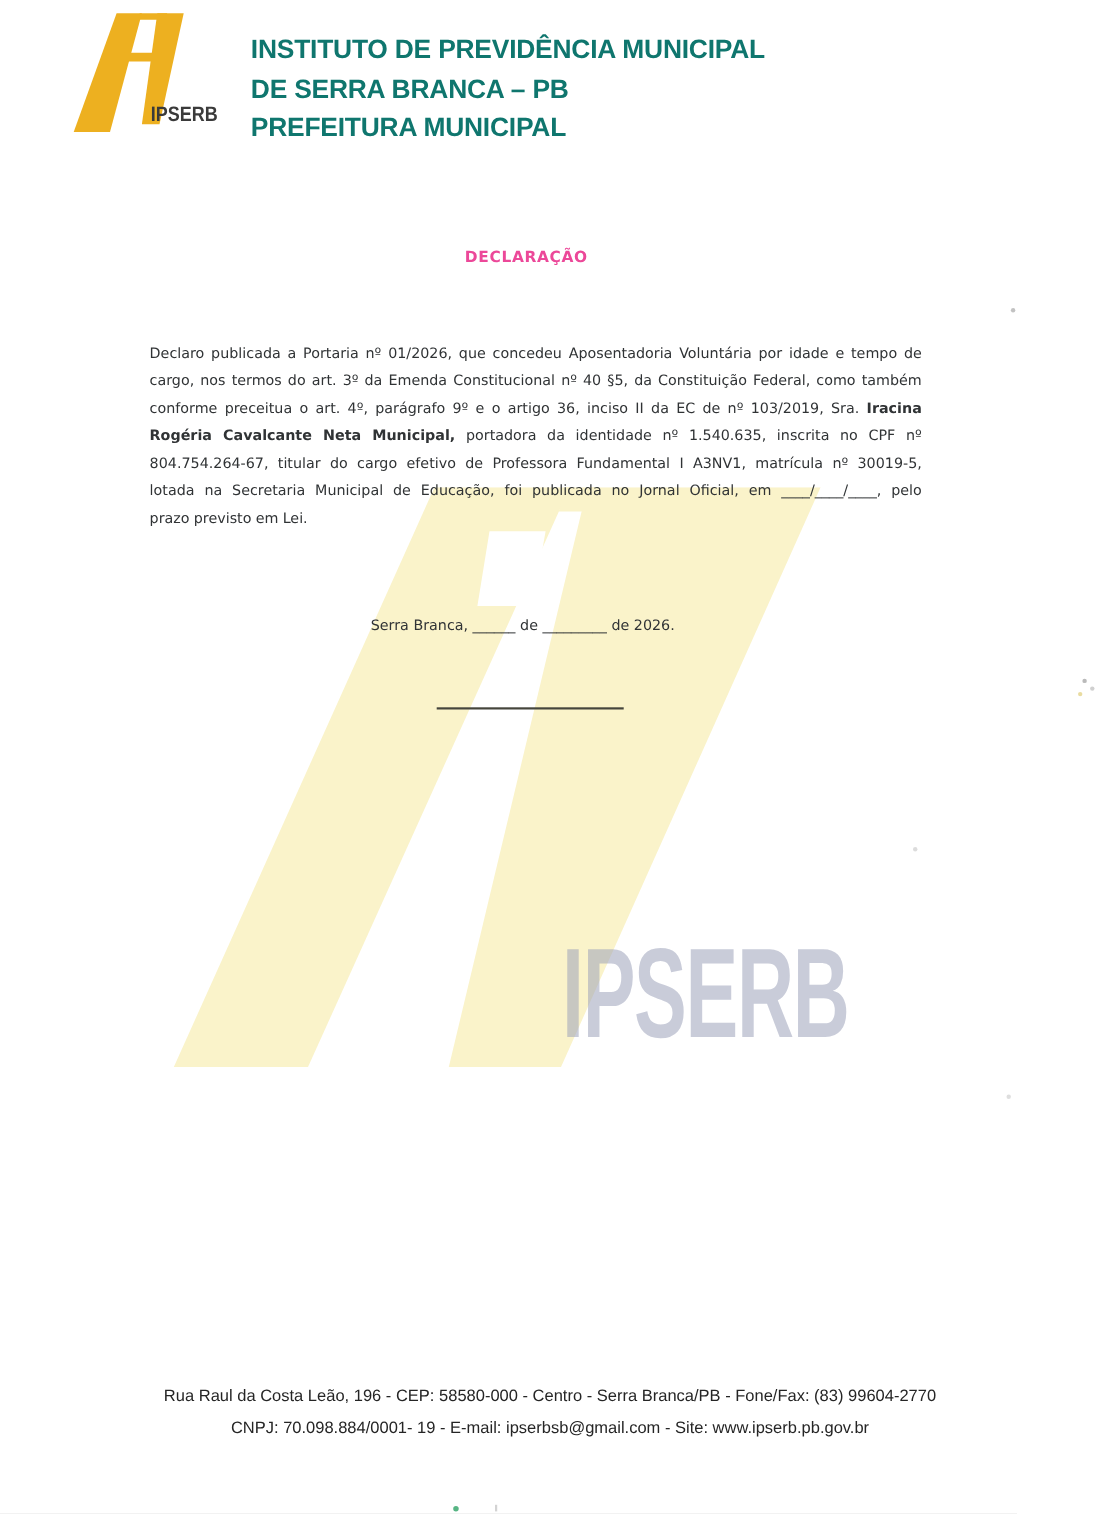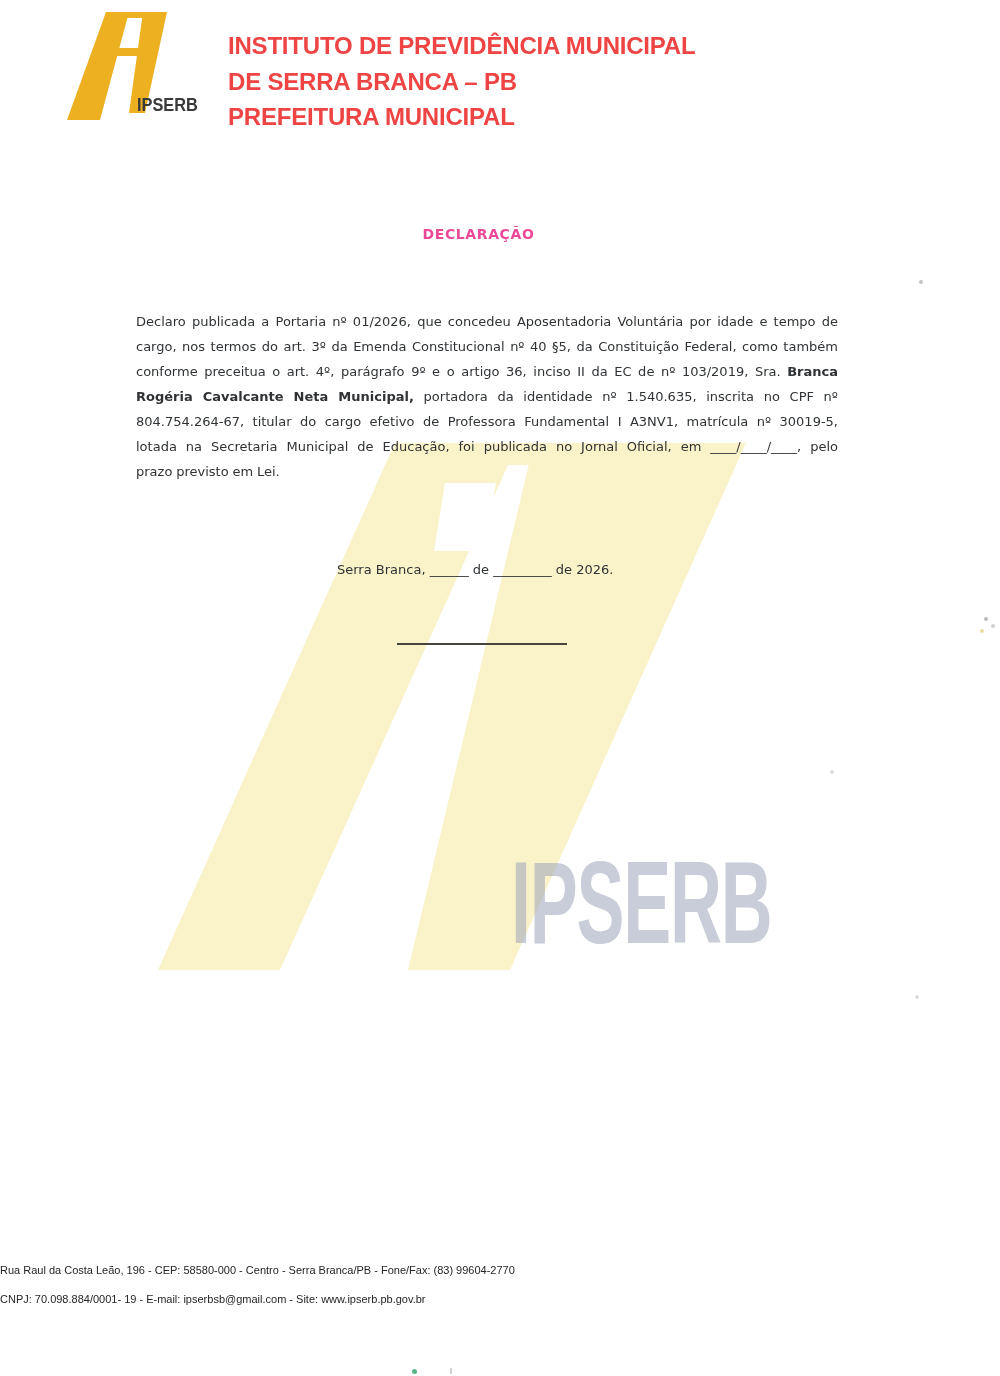--- a/index.html
+++ b/index.html
@@ -25,40 +25,40 @@
   .logo-svg{left:65px;top:10px;width:140px;height:112px;}
   .logo-label{
     left:137px;top:94px;
     font-family:"Liberation Sans",sans-serif;font-weight:bold;
     font-size:19px;color:#3a3a3a;
     transform:scaleX(0.86);transform-origin:left top;white-space:nowrap;
   }
   .title{
     left:228px;top:28px;width:560px;
     font-family:"Liberation Sans",sans-serif;font-weight:bold;
-    font-size:24px;line-height:35.5px;letter-spacing:-0.2px;color:#ef4444;
+    font-size:24px;line-height:35.5px;letter-spacing:-0.2px;color:#0f766e;
   }
 
   
   .heading{
     left:136px;top:226px;width:685px;text-align:center;
     font-weight:bold;font-size:14px;letter-spacing:0.6px;color:#ec4899;
   }
   .bodytext{left:136px;top:309px;width:702px;font-size:13px;word-spacing:-0.3px;}
   .bline{height:25px;line-height:25px;text-align:justify;text-align-last:justify;white-space:normal;}
   .bline b{font-weight:bold;}
   .bline-last{text-align-last:left;}
   .dateline{left:337px;top:557px;height:25px;line-height:25px;font-size:13px;}
   .sigline{left:397px;top:643px;width:170px;height:0;border-top:2px solid #45453c;}
 
   
   .footer{
-    left:0;top:1256px;width:1000px;text-align:left;
+    left:0;top:1256px;width:1000px;text-align:center;
     font-family:"Liberation Sans",sans-serif;
-    font-size:11px;line-height:28.5px;color:#252525;
+    font-size:15px;line-height:28.5px;color:#252525;
   }
 
   
   .speck{position:absolute;border-radius:50%;}
 </style>
 </head>
 <body>
 
 <div class="page">
 
@@ -83,21 +83,21 @@
     <div>INSTITUTO DE PREVIDÊNCIA MUNICIPAL</div>
     <div>DE SERRA BRANCA – PB</div>
     <div>PREFEITURA MUNICIPAL</div>
   </div>
 
   <div class="abs heading">DECLARAÇÃO</div>
 
   <div class="abs bodytext">
       <div class="bline"><span>Declaro publicada a Portaria nº 01/2026, que concedeu Aposentadoria Voluntária por idade e tempo de</span></div>
       <div class="bline"><span>cargo, nos termos do art. 3º da Emenda Constitucional nº 40 §5, da Constituição Federal, como também</span></div>
-      <div class="bline"><span>conforme preceitua o art. 4º, parágrafo 9º e o artigo 36, inciso II da EC de nº 103/2019, Sra. </span><b>Branca</b></div>
+      <div class="bline"><span>conforme preceitua o art. 4º, parágrafo 9º e o artigo 36, inciso II da EC de nº 103/2019, Sra. </span><b>Iracina</b></div>
       <div class="bline"><b>Rogéria Cavalcante Neta Municipal,</b><span> portadora da identidade nº 1.540.635, inscrita no CPF nº</span></div>
       <div class="bline"><span>804.754.264-67, titular do cargo efetivo de Professora Fundamental I A3NV1, matrícula nº 30019-5,</span></div>
       <div class="bline"><span>lotada na Secretaria Municipal de Educação, foi publicada no Jornal Oficial, em ____/____/____, pelo</span></div>
       <div class="bline bline-last"><span>prazo previsto em Lei.</span></div>
     </div>
 
   <div class="abs dateline">Serra Branca, ______ de _________ de 2026.</div>
 
   <div class="abs sigline"></div>
 

